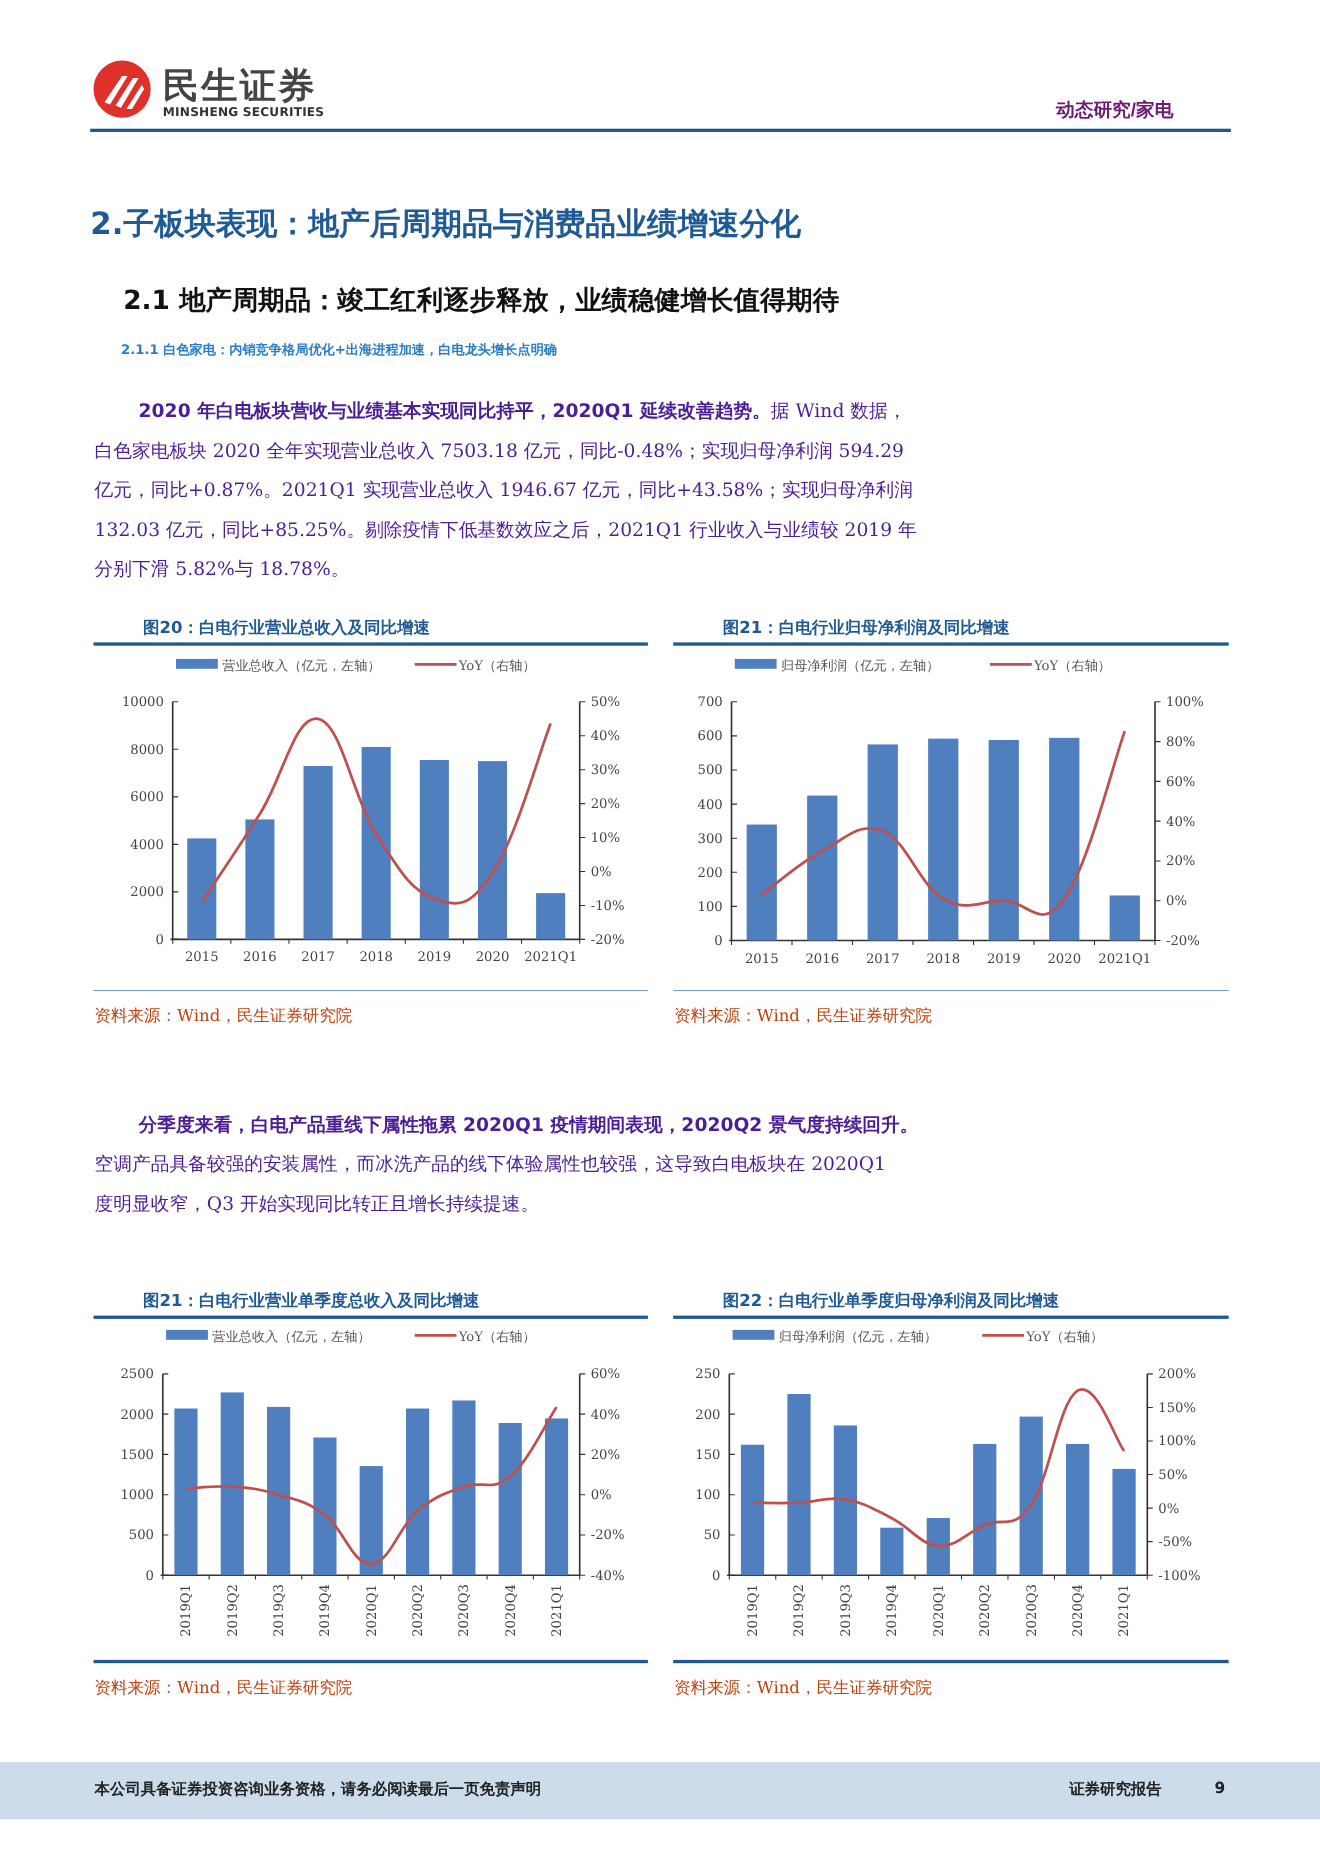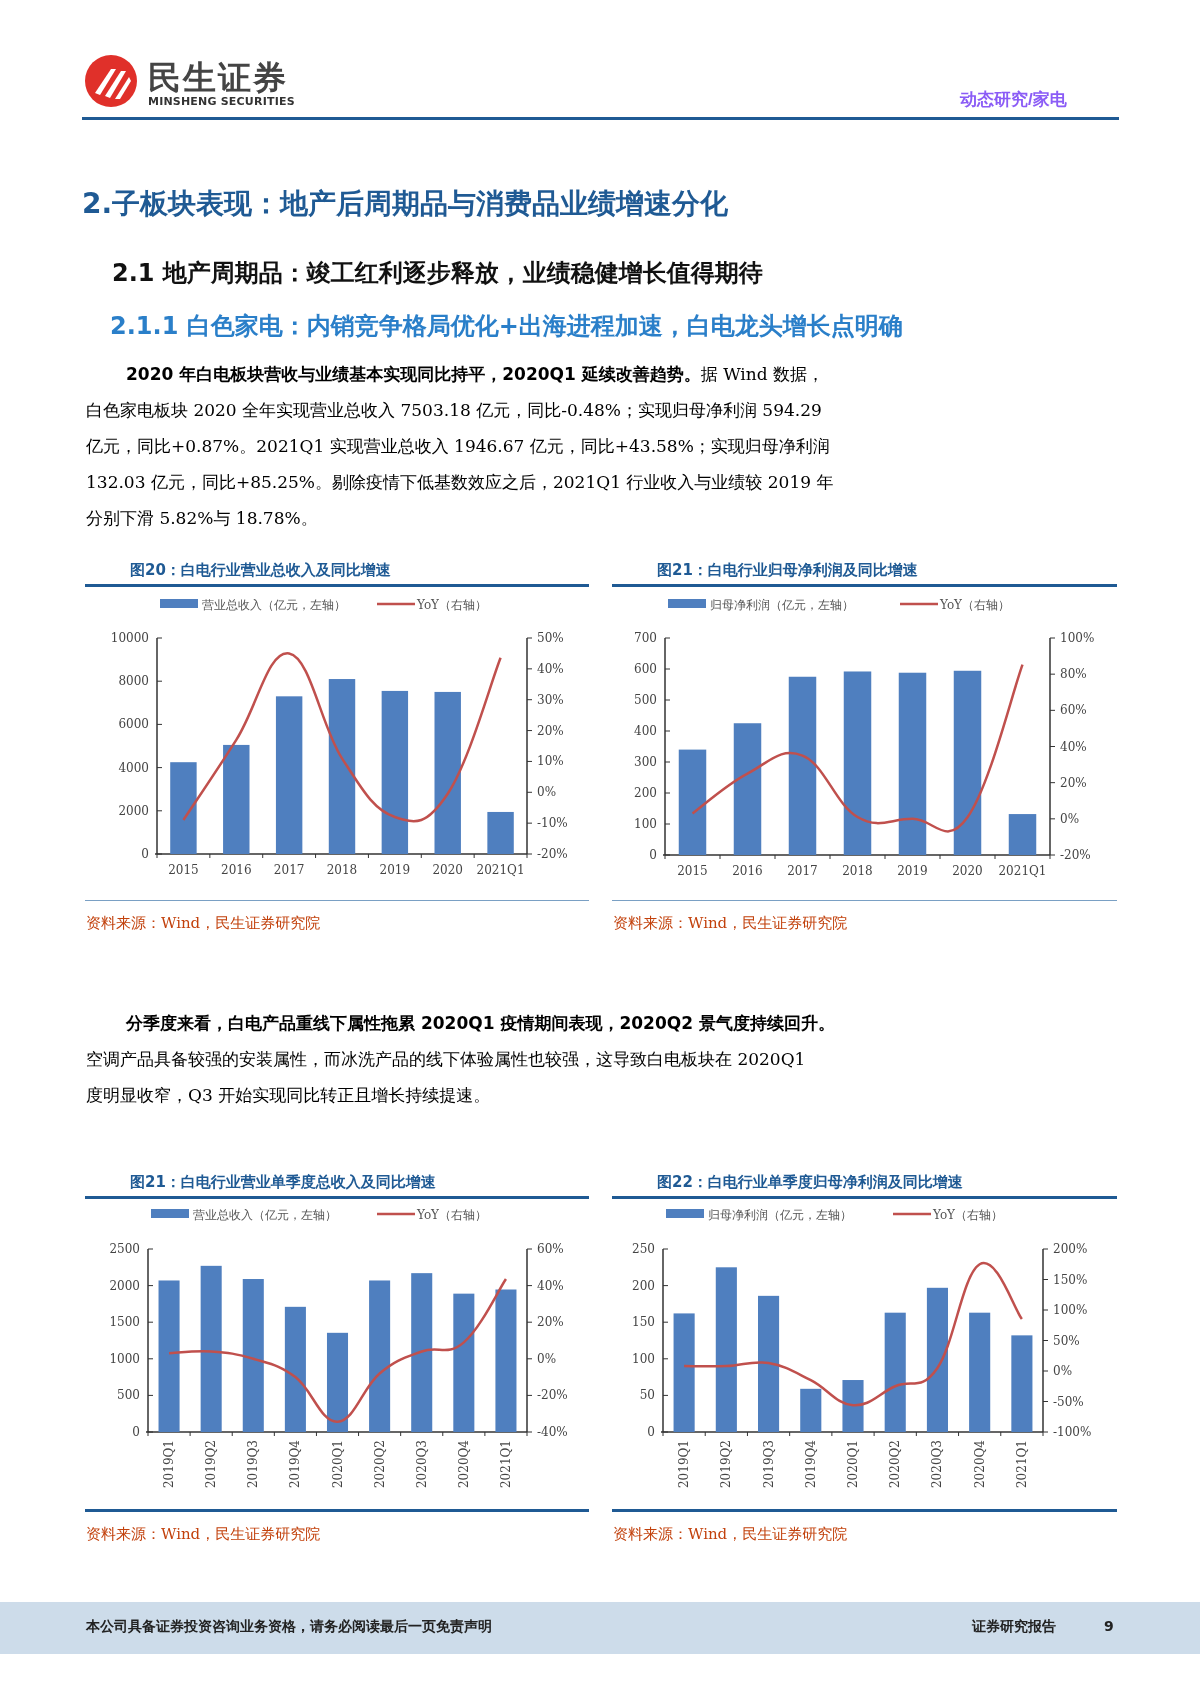--- a/index.html
+++ b/index.html
@@ -2,25 +2,25 @@
 <html><head>
 <meta charset="utf-8">
 <style>
   html, body { margin:0; padding:0; background:#ffffff; }
   body { width:1200px; height:1698px; position:relative; overflow:hidden; font-family:"DejaVu Serif", "Liberation Serif", serif; color:#111; }
   .abs { position:absolute; }
   .logo-circle { left:85px; top:55px; width:52px; height:52px; border-radius:50%; background:#e0302a; }
   .logo-cn { left:148px; top:56px; font-family:"DejaVu Sans", sans-serif; font-weight:bold; font-size:33px; color:#444; letter-spacing:2px; }
   .logo-en { left:148px; top:95px; font-family:"DejaVu Sans", sans-serif; font-weight:bold; font-size:11px; color:#333; letter-spacing:0.2px; }
   .head-line { left:82px; top:117px; width:1037px; height:3px; background:#1f5a94; }
-  .head-right { left:960px; top:88px; font-family:Liberation Sans, sans-serif; font-weight:bold; font-size:17px; color:#8b5cf6; }
+  .head-right { left:960px; top:88px; font-family:Liberation Sans, sans-serif; font-weight:bold; font-size:17px; color:#701a75; }
   .h1 { left:82px; top:185px; font-family:"DejaVu Sans", sans-serif; font-weight:bold; font-size:28px; color:#1f5a94; }
   .h2 { left:112px; top:257px; font-family:"DejaVu Sans", sans-serif; font-weight:bold; font-size:24px; color:#111; }
-  .h3 { left:110px; top:310px; font-family:"DejaVu Sans", sans-serif; font-weight:bold; font-size:24px; color:#2a7fc9; }
-  .para { left:86px; width:830px; font-size:17px; line-height:36px; color:#000000; text-align:justify; }
+  .h3 { left:110px; top:310px; font-family:"DejaVu Sans", sans-serif; font-weight:bold; font-size:12px; color:#2a7fc9; }
+  .para { left:86px; width:830px; font-size:17px; line-height:36px; color:#4c1d95; text-align:justify; }
   .para b { font-family:"DejaVu Sans", sans-serif; }
   .fig-title { font-family:"DejaVu Sans", sans-serif; font-weight:bold; font-size:15px; color:#1f5a94;margin-left:32px; }
   .fig-line { height:3px; background:#1f5a94; }
   .fig-bottom { height:1px; background:#7aa0c4; }
   .source { font-size:15px; color:#c2410c; }
   .footer { left:0; top:1602px; width:1200px; height:52px; background:#cddcea; }
   .footer-left { left:86px; top:1618px; font-family:"DejaVu Sans", sans-serif; font-weight:bold; font-size:14px; color:#222; }
   .footer-right { left:972px; top:1618px; font-family:Liberation Sans, sans-serif; font-weight:bold; font-size:14px; color:#222; }
   .footer-page { left:1104px; top:1618px; font-family:"DejaVu Sans", sans-serif; font-weight:bold; font-size:14px; color:#222; }
   svg text { font-family:"DejaVu Serif", "Liberation Serif", serif; }

